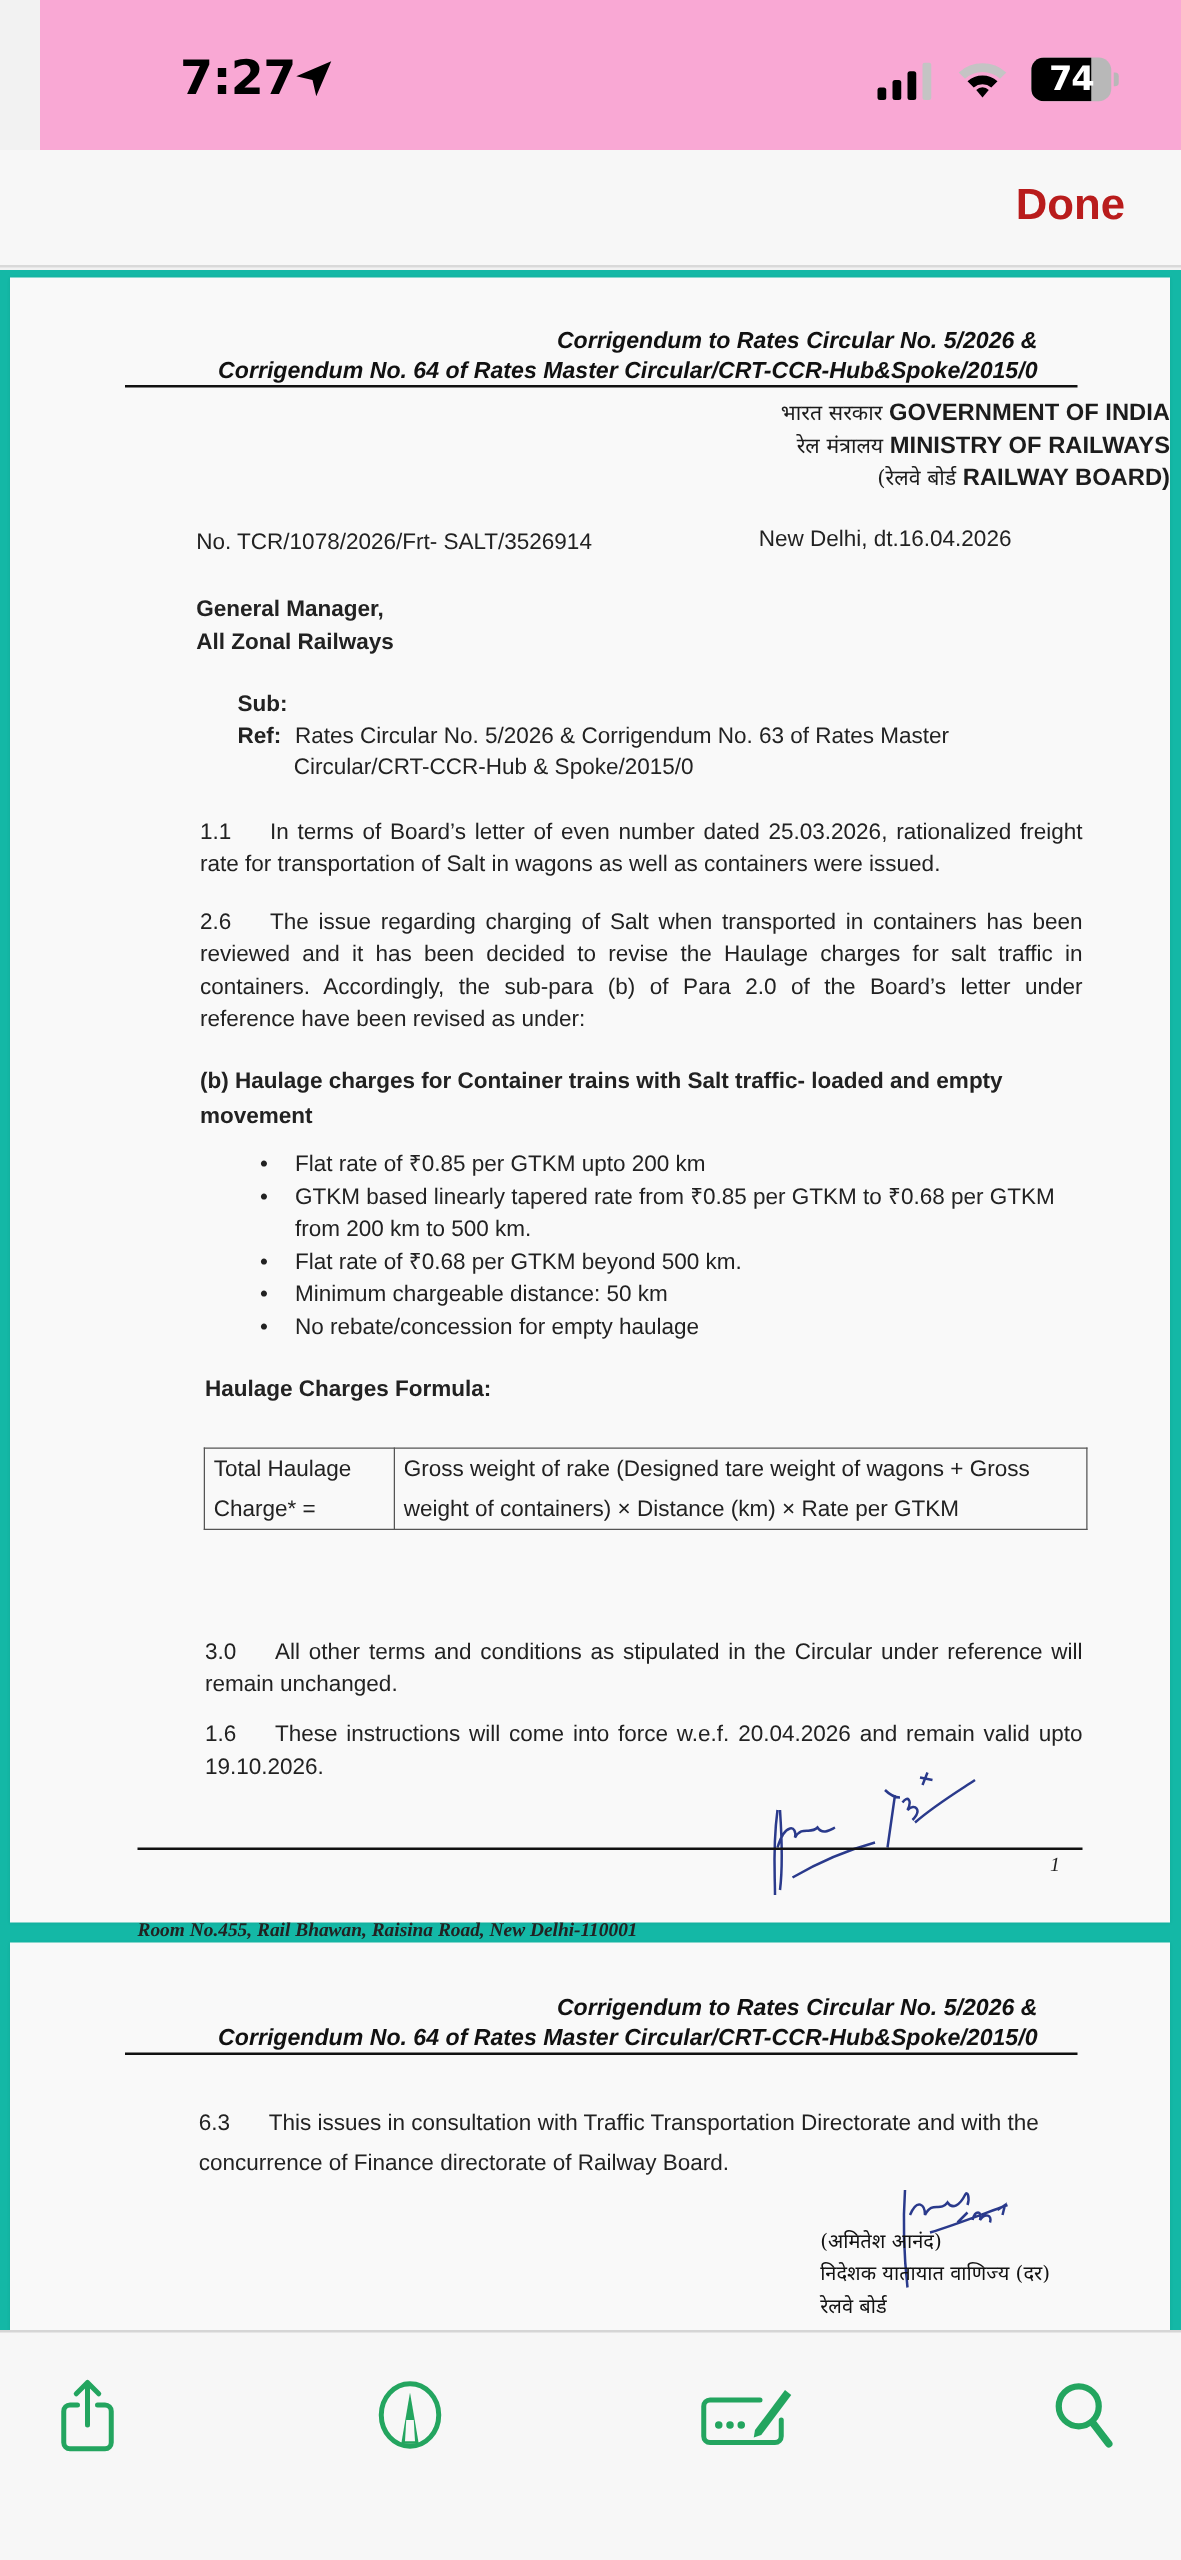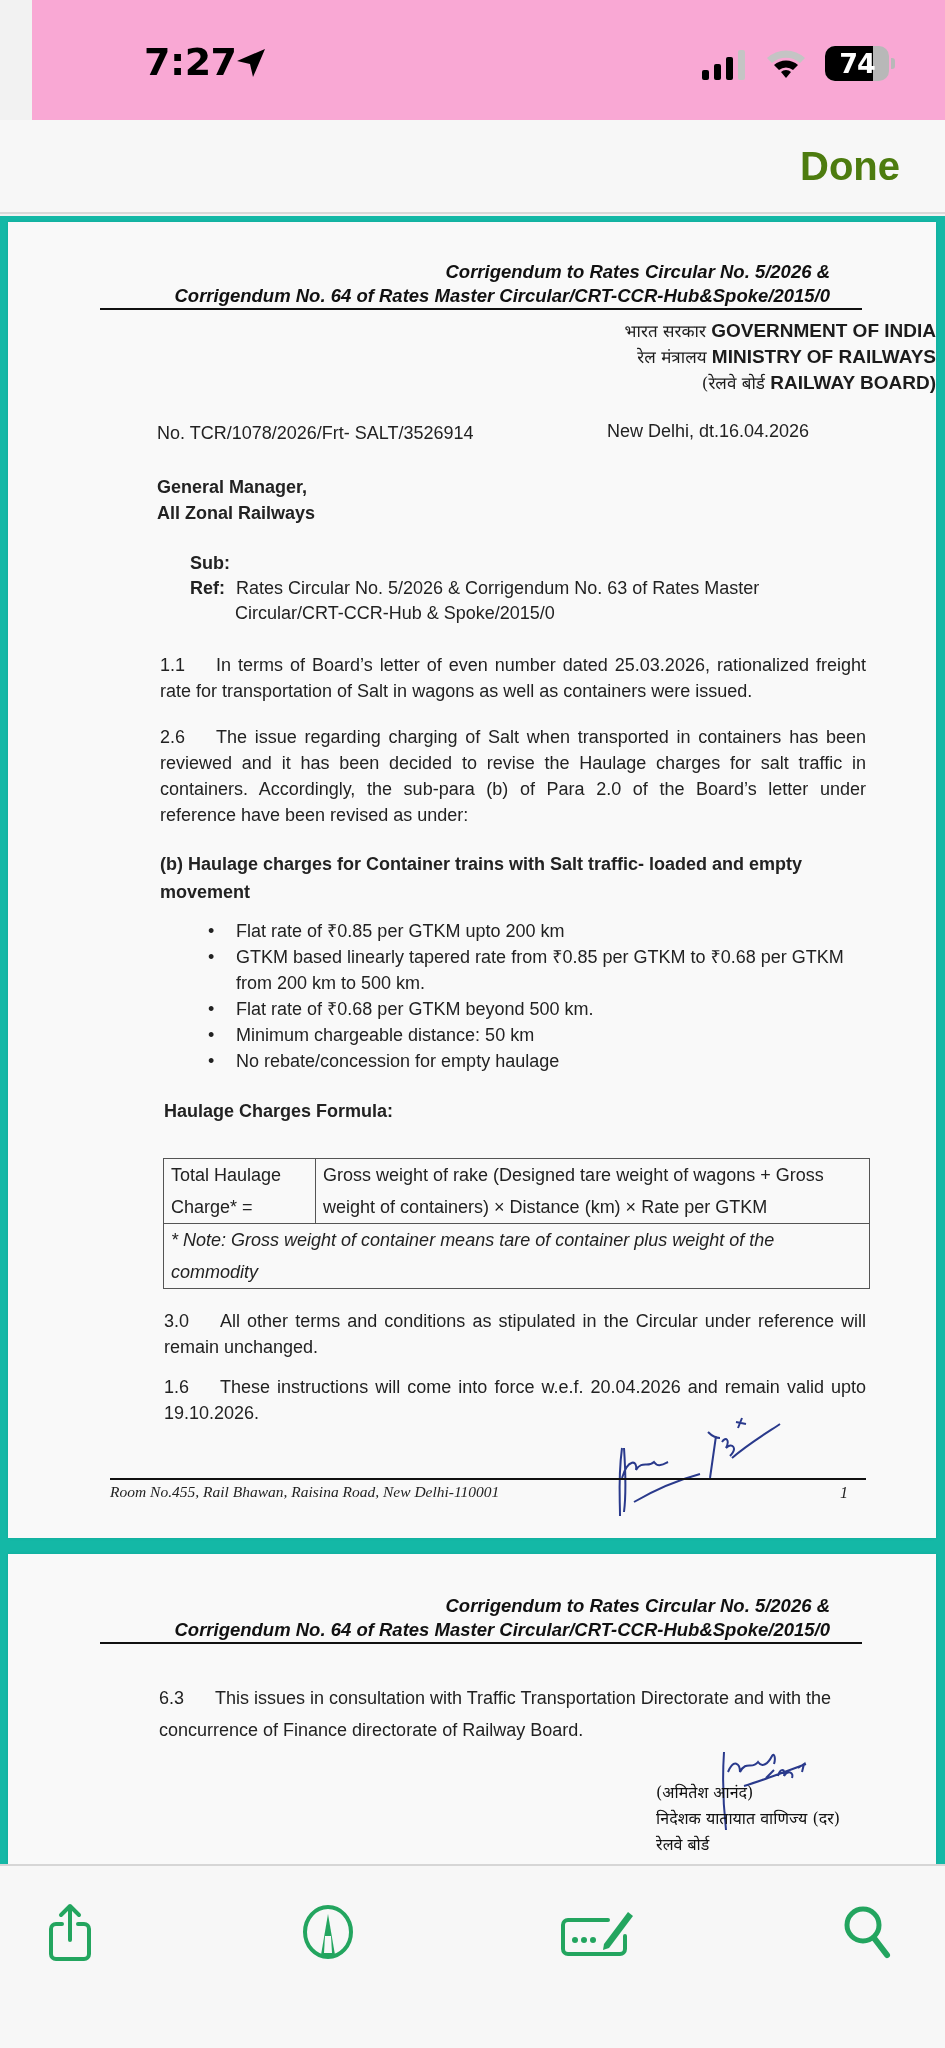--- a/index.html
+++ b/index.html
@@ -13,21 +13,21 @@
   .signal { position: absolute; left: 668px; top: 50px; width: 50px; height: 30px; }
   .wifi { position: absolute; left: 733px; top: 46px; width: 42px; height: 34px; }
   .battery { position: absolute; left: 793px; top: 46px; width: 70px; height: 35px; }
   .battery .body { position: absolute; left: 0; top: 0; width: 64px; height: 35px; border-radius: 10px; background: #b8b8b8; overflow: hidden; }
   .battery .fill { position: absolute; left: 0; top: 0; width: 48px; height: 35px; background: #000; }
   .battery .num { position: absolute; left: 0; top: 2px; width: 64px; text-align: center; font-size: 27px; font-weight: 700; color: #fff; font-family: "DejaVu Sans", sans-serif; letter-spacing: -1px; }
   .battery .nub { position: absolute; left: 66px; top: 12px; width: 4px; height: 11px; border-radius: 0 3px 3px 0; background: #b8b8b8; }
 
   
   .nav-bar { position: absolute; top: 120px; left: 0; width: 945px; height: 94px; background: #f7f7f7; border-bottom: 2px solid #d9d9d9; }
-  .done-btn { position: absolute; right: 45px; top: 24px; font-size: 40px; font-weight: 700; color: #4d7c0f; background: none; border: none; font-family: "Liberation Sans", sans-serif; cursor: pointer; }
+  .done-btn { position: absolute; right: 45px; top: 24px; font-size: 35px; font-weight: 700; color: #b91c1c; background: none; border: none; font-family: "Liberation Sans", sans-serif; cursor: pointer; }
 
   
   .doc-area { position: absolute; top: 216px; left: 0; width: 945px; height: 1648px; background: #14b8a6; overflow: hidden; }
   .page { position: absolute; left: 8px; width: 928px; background: #f9f9f9; box-shadow: 0 0 3px rgba(0,0,0,0.08); font-family: "Liberation Sans", sans-serif; color: #1c1c1c; }
   .page1 { top: 6px; height: 1316px; }
   .page2 { top: 1338px; height: 330px; }
 
   .hdr { position: absolute; right: 106px; text-align: right; font-style: italic; font-weight: 700; font-size: 18.5px; line-height: 24px; color: #111; }
   .hdr-rule { position: absolute; height: 2px; background: #111; }
 
@@ -42,21 +42,21 @@
 
   ul.bullets { position: absolute; left: 228px; width: 640px; list-style: none; font-size: 18px; line-height: 26px; color: #222; }
   ul.bullets li { position: relative; padding-left: 0; }
   ul.bullets li::before { content: "\2022"; position: absolute; left: -28px; top: 0; font-size: 18px; }
 
   table.formula { position: absolute; left: 155px; top: 936px; width: 707px; border-collapse: collapse; font-size: 18px; line-height: 32px; color: #222; }
   table.formula td { border: 1.5px solid #555; padding: 0 7px; vertical-align: top; }
   table.formula td.note { font-style: italic; }
 
   .footer-rule { position: absolute; left: 102px; top: 1256px; width: 756px; height: 2px; background: #111; }
-  .footer-addr { position: absolute; left: 102px; top: 1261px; font-family: "Liberation Serif", serif; font-style: italic; font-size: 15.5px; color: #222; }
+  .footer-addr { position: absolute; left: 102px; top: 1314px; font-family: "Liberation Serif", serif; font-style: italic; font-size: 15.5px; color: #222; font-weight: bold; }
   .footer-page { position: absolute; left: 832px; top: 1262px; font-family: "Liberation Serif", serif; font-style: italic; font-size: 16px; color: #222; }
 
   .signature { position: absolute; }
 
   .hi-sign { position: absolute; text-align: left; font-family: "DejaVu Serif", serif; font-size: 16px; line-height: 26px; color: #111; }
 
   
   .toolbar { position: absolute; top: 1864px; left: 0; width: 945px; height: 184px; background: #f7f7f7; border-top: 2px solid #d6d6d6; }
   .tb-btn { position: absolute; top: 36px; width: 60px; height: 60px; display: flex; align-items: center; justify-content: center; cursor: pointer; }
 </style>
@@ -137,23 +137,20 @@
     </ul>
 
     <div class="txt bold" style="left:156px; top:876px;">Haulage Charges Formula:</div>
 
     <table class="formula">
       <tbody>
           <tr>
         <td style="width:152px;">Total Haulage Charge* =</td>
         <td>Gross weight of rake (Designed tare weight of wagons + Gross weight of containers) × Distance (km) × Rate per GTKM</td>
       </tr>
-      <tr>
-        <td colspan="2" class="note">* Note: Gross weight of container means tare of container plus weight of the commodity</td>
-      </tr>
     </tbody>
       </table>
 
     <div class="txt just" style="left:156px; top:1086px; width:702px;">
       <span class="num-label">3.0</span><span>All other terms and conditions as stipulated in the Circular under reference will remain unchanged.</span>
     </div>
     <div class="txt just" style="left:156px; top:1152px; width:702px;">
       <span class="num-label">1.6</span><span>These instructions will come into force w.e.f. 20.04.2026 and remain valid upto 19.10.2026.</span>
     </div>
 

